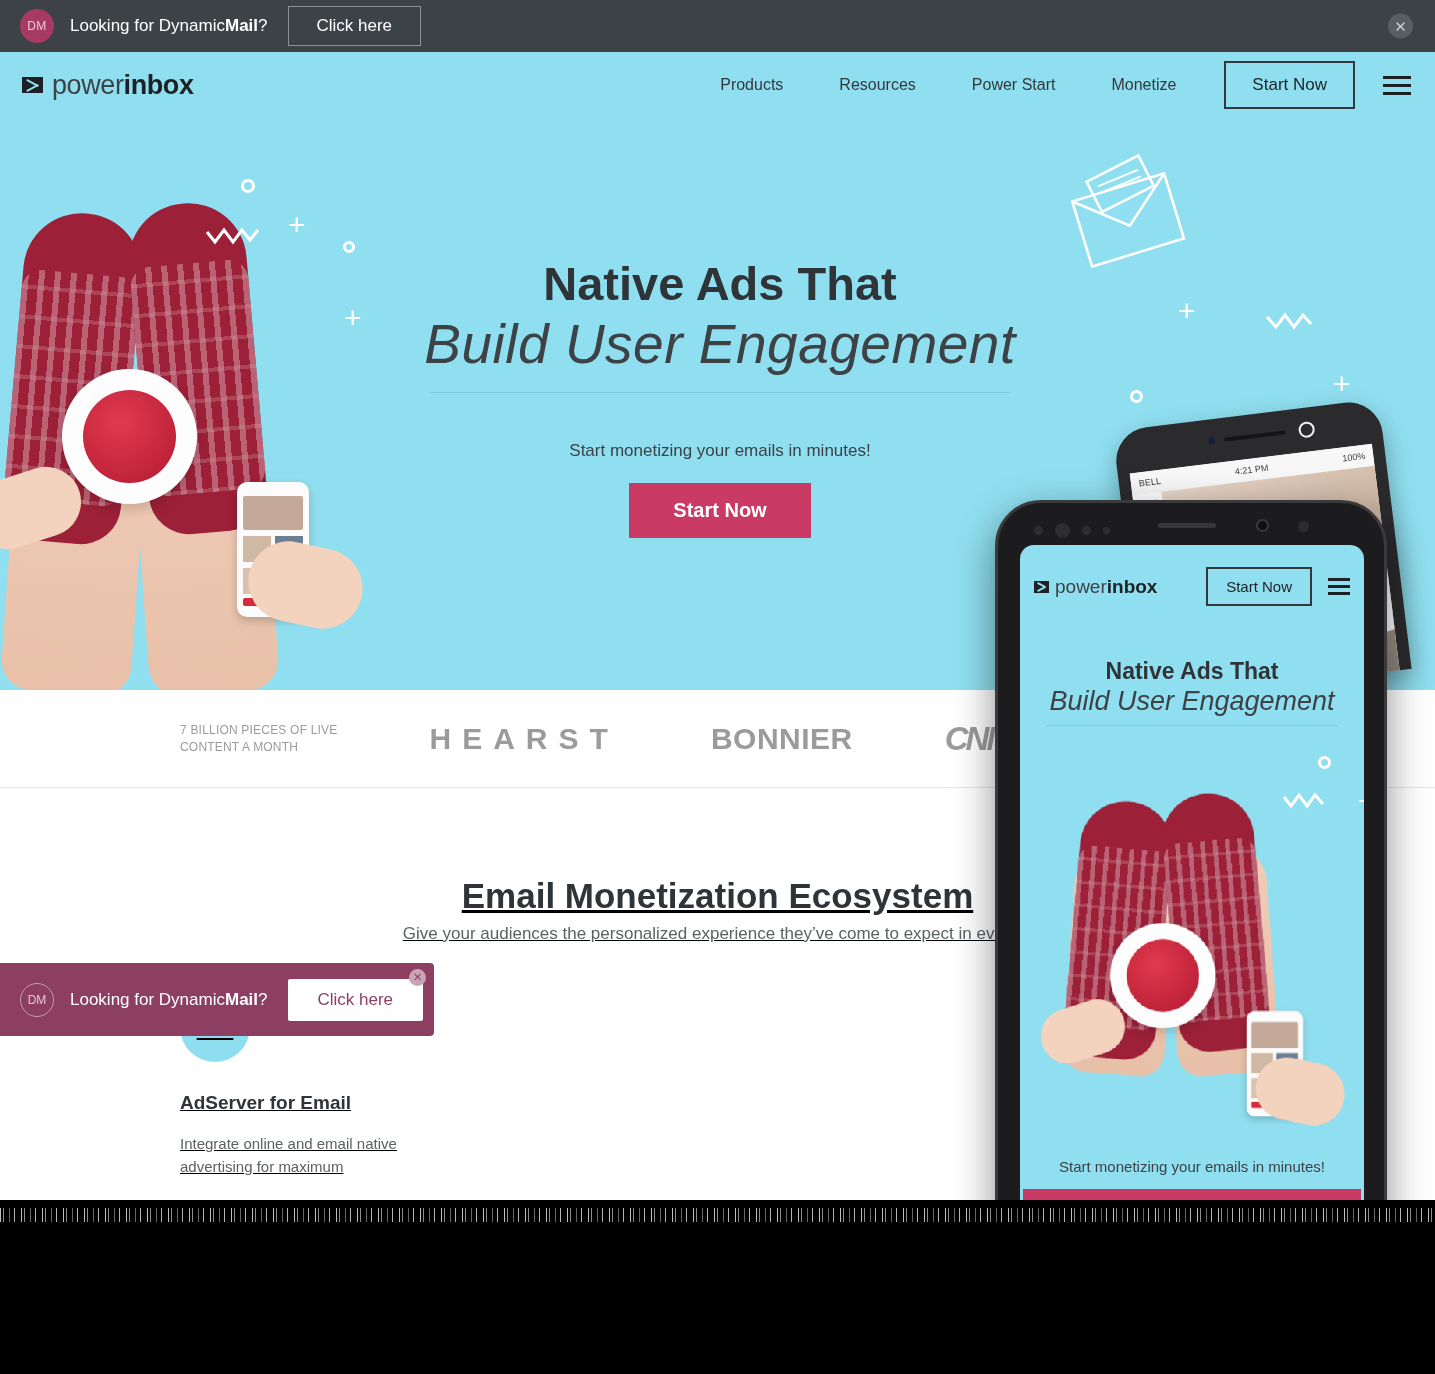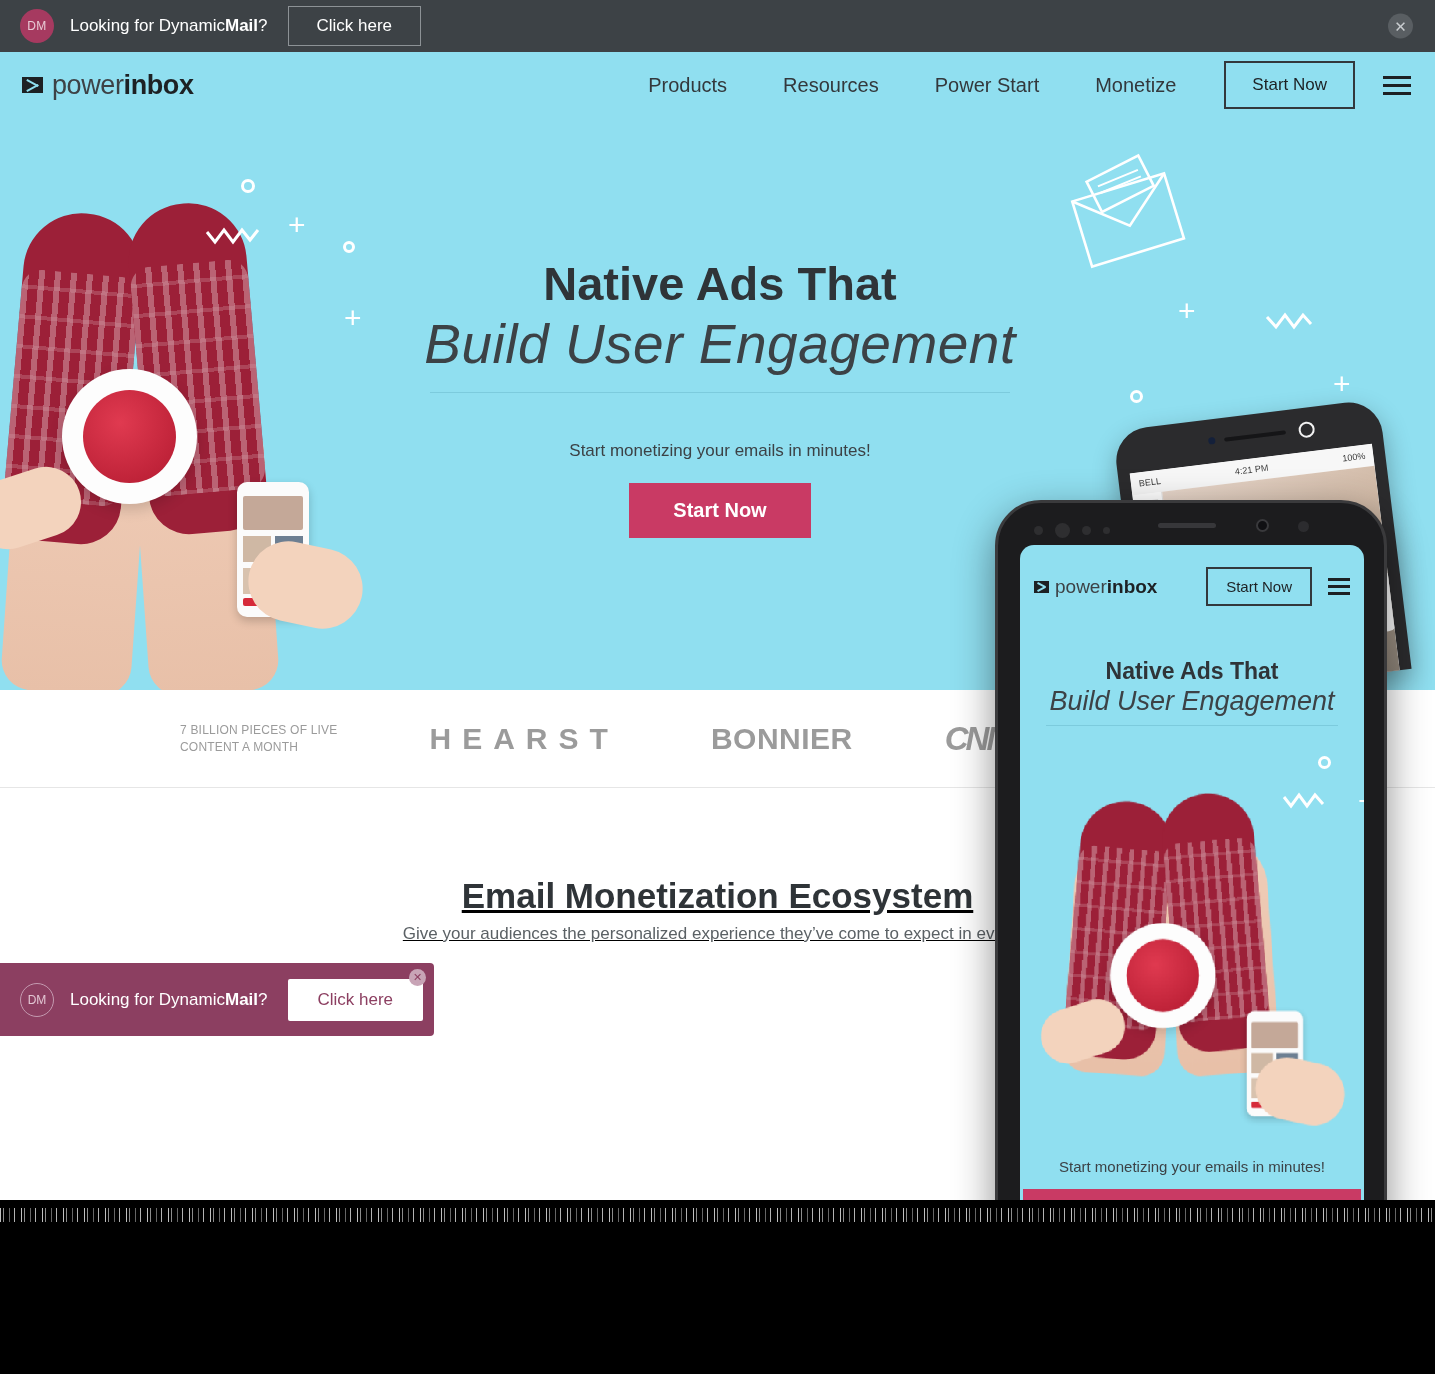--- a/index.html
+++ b/index.html
@@ -47,21 +47,21 @@
     content:""; position:absolute; background:#90dff0; width:13px; height:2px;
     left:4px;
   }
   .logo-mark:before { top:5px; transform:rotate(28deg); }
   .logo-mark:after  { top:10px; transform:rotate(-28deg); }
   .logo-text { font-size:27px; color:#3d4246; letter-spacing:-.4px; }
   .logo-text b { color:#1d2124; font-weight:bold; }
 
   .nav { margin-left:auto; display:flex; align-items:center; }
   .nav-item {
-    font-size:20px; color:#33383c; margin:0 28px; cursor:pointer; white-space:nowrap;text-align:center;
+    font-size:16px; color:#33383c; margin:0 28px; cursor:pointer; white-space:nowrap;text-align:center;
   }
   .nav-cta {
     border:2px solid #33383c; color:#1d2124; font-size:17px;
     padding:12px 26px; margin-left:20px; cursor:pointer; background:transparent;
     font-family:"Liberation Sans", sans-serif;
   }
   .burger { margin-left:28px; margin-right:24px; cursor:pointer; }
   .burger span { display:block; width:28px; height:3px; background:#1d2124; margin:5px 0; }
 
   
@@ -399,20 +399,27 @@
     <div class="brand bonnier">BONNIER</div>
     <div class="brand cnn">CNN</div>
     <div class="brand cut">CO</div>
   </div>
 
   <div class="ecosystem">
     <div class="eco-title">Email Monetization Ecosystem</div>
     <div class="eco-sub">Give your audiences the personalized experience they’ve come to expect in every e</div>
     <div class="cards">
 
+      <div class="card">
+        <div class="circle" style="background:#8fdef0;">
+          <span>AS</span>
+        </div>
+        <h4>AdServer for Email</h4>
+        <p>Integrate online and email native advertising for maximum</p>
+      </div>
 
 
 
     </div>
   </div>
 
   <div class="android">
     <div class="sensors">
       <i style="width:9px;height:9px;"></i>
         <i style="width:15px;height:15px;"></i>

